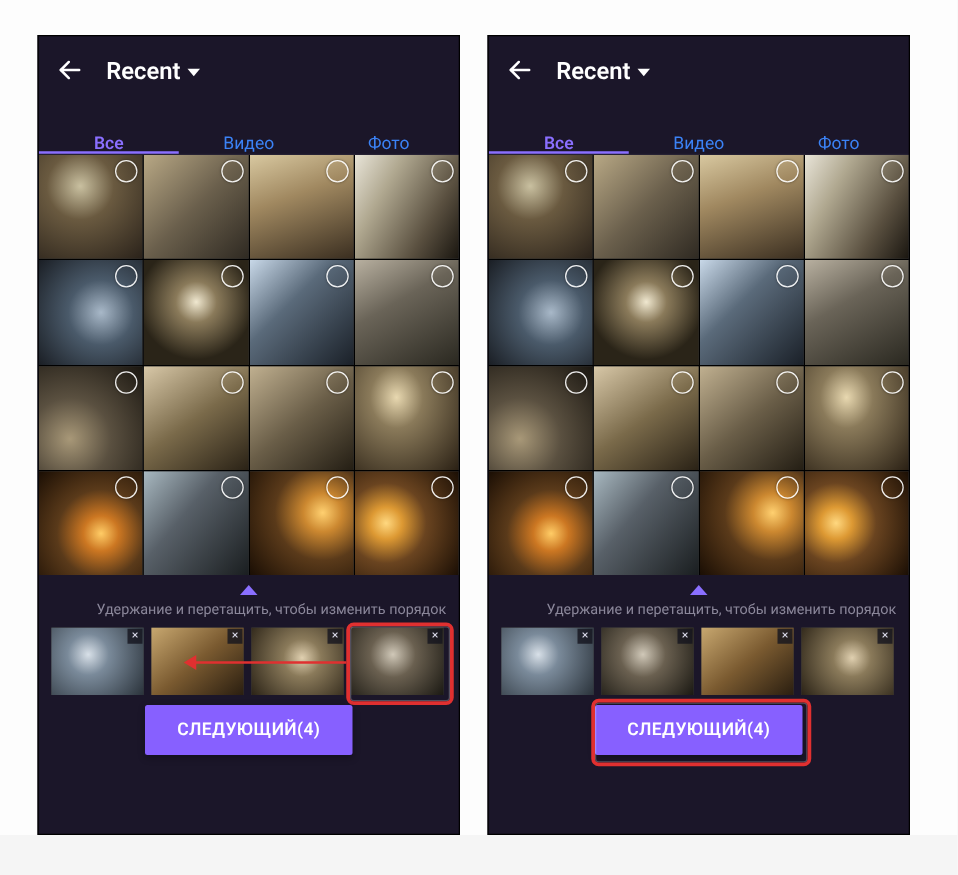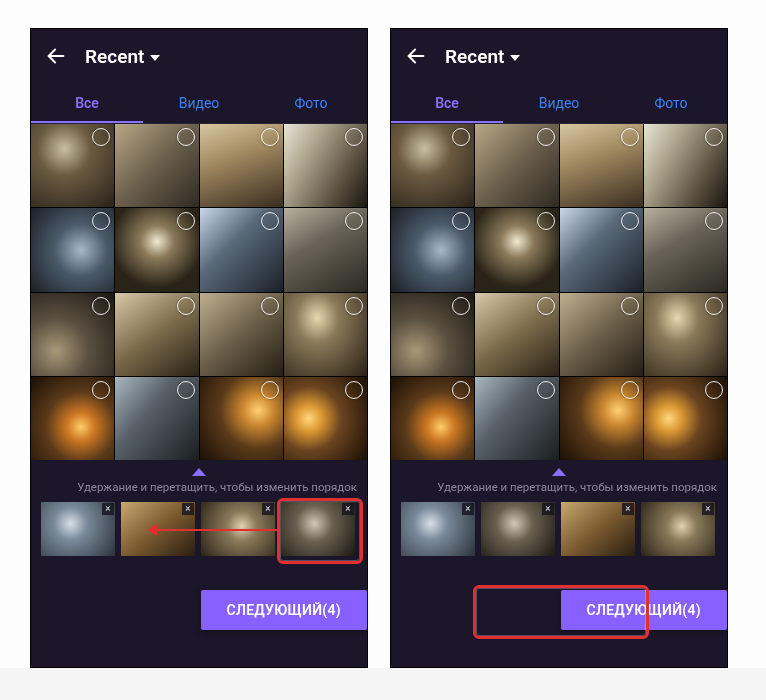--- a/index.html
+++ b/index.html
@@ -50,20 +50,21 @@
   width: 0; height: 0;
   border-left: 5px solid transparent;
   border-right: 5px solid transparent;
   border-top: 6px solid #fff;
   margin-top: 3px;
 }
 .tabs {
   display: flex;
   height: 40px;
   border-bottom: 1px solid rgba(255,255,255,0.05);
+  align-items: flex-end;
 }
 .tab {
   flex: 1;
   text-align: center;
   font-size: 14px;
   color: #3b82f6;
   display: flex;
   align-items: center;
   justify-content: center;
   position: relative;
@@ -186,22 +187,22 @@
   position: absolute;
   left: -8px; top: -5px;
   width: 0; height: 0;
   border-top: 6px solid transparent;
   border-bottom: 6px solid transparent;
   border-right: 10px solid #e03030;
 }
 
 .btn-wrap {
   display: flex;
-  justify-content: flex-end;
-  margin-top: 34px;
+  justify-content: center;
+  margin-top: 8px;
 }
 .next-btn {
   background: #8760ff;
   color: #fff;
   font-size: 14px;
   font-weight: 600;
   letter-spacing: 0.3px;
   padding: 12px 26px;
   border-radius: 2px;
   box-shadow: 0 2px 6px rgba(0,0,0,0.3);

